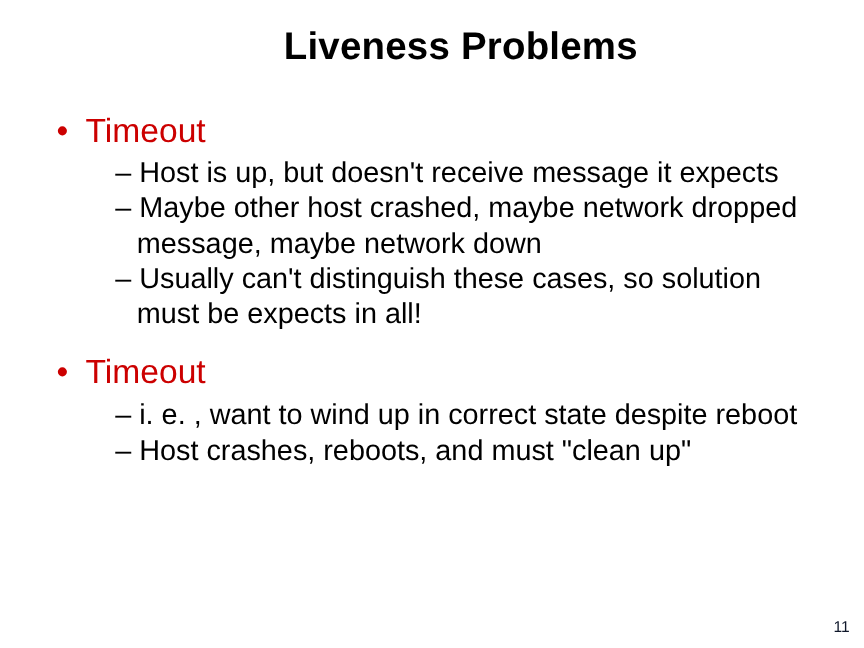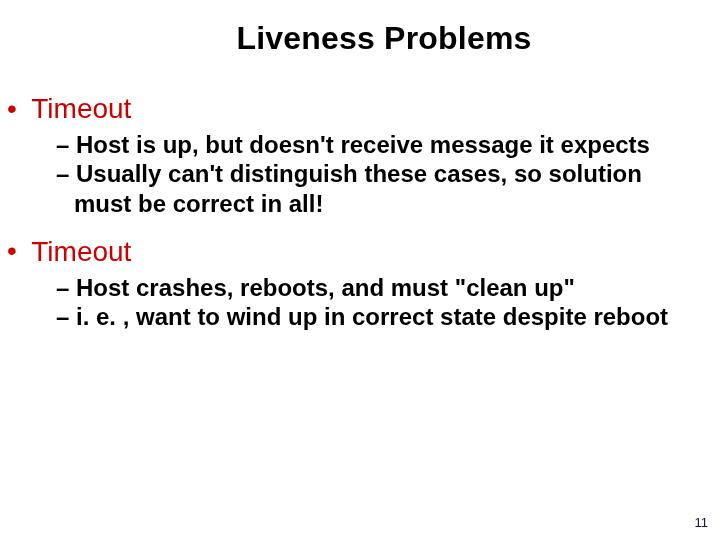--- a/index.html
+++ b/index.html
@@ -22,20 +22,21 @@
   .title {
     text-align: center;
     font-weight: 700;
     font-size: 32px;
     padding-top: 20px;
     padding-bottom: 18px;
     letter-spacing: 0.2px;
     margin-left: 48px;
   }
   .content {
+    padding-left: 40px;
     padding-right: 30px;
   }
   .top-bullet {
     color: #cc0000;
     font-size: 28px;
     font-weight: 400;
     margin-top: 16px;
     margin-bottom: 4px;
     line-height: 1.25;
   }
@@ -54,21 +55,20 @@
     margin-right: 10px;
     font-size: 24px;
     line-height: 1.22;
     color: #000;
   }
   .sub-item {
     text-indent: -18px;
     padding-left: 18px;
     margin-top: 0px;
     margin-bottom: 0px;
-    font-weight: bold;
   }
   .sub-item .dash {
     display: inline;
   }
   .page-num {
     position: absolute;
     right: 12px;
     bottom: 10px;
     font-size: 13px;
     color: #0f172a;
@@ -83,28 +83,29 @@
   <div class="title">Liveness Problems</div>
 
   <div class="content">
 
     <div class="top-bullet">
       <span class="dot">•</span>
       <span>Timeout</span>
     </div>
     <div class="sub-list">
       <div class="sub-item"><span class="dash">– </span><span>Host is up, but doesn't receive message it expects</span></div>
-      <div class="sub-item"><span class="dash">– </span><span>Usually can't distinguish these cases, so solution must be correct in all!</span></div>
+      <div class="sub-item"><span class="dash">– </span><span>Maybe other host crashed, maybe network dropped message, maybe network down</span></div>
+      <div class="sub-item"><span class="dash">– </span><span>Usually can't distinguish these cases, so solution must be expects in all!</span></div>
     </div>
 
     <div class="top-bullet">
       <span class="dot">•</span>
       <span>Timeout</span>
     </div>
     <div class="sub-list">
+      <div class="sub-item"><span class="dash">– </span><span>i. e. , want to wind up in correct state despite reboot</span></div>
       <div class="sub-item"><span class="dash">– </span><span>Host crashes, reboots, and must "clean up"</span></div>
-      <div class="sub-item"><span class="dash">– </span><span>i. e. , want to wind up in correct state despite reboot</span></div>
     </div>
 
   </div>
 
   <div class="page-num">11</div>
 </div>
 
 </body></html>

